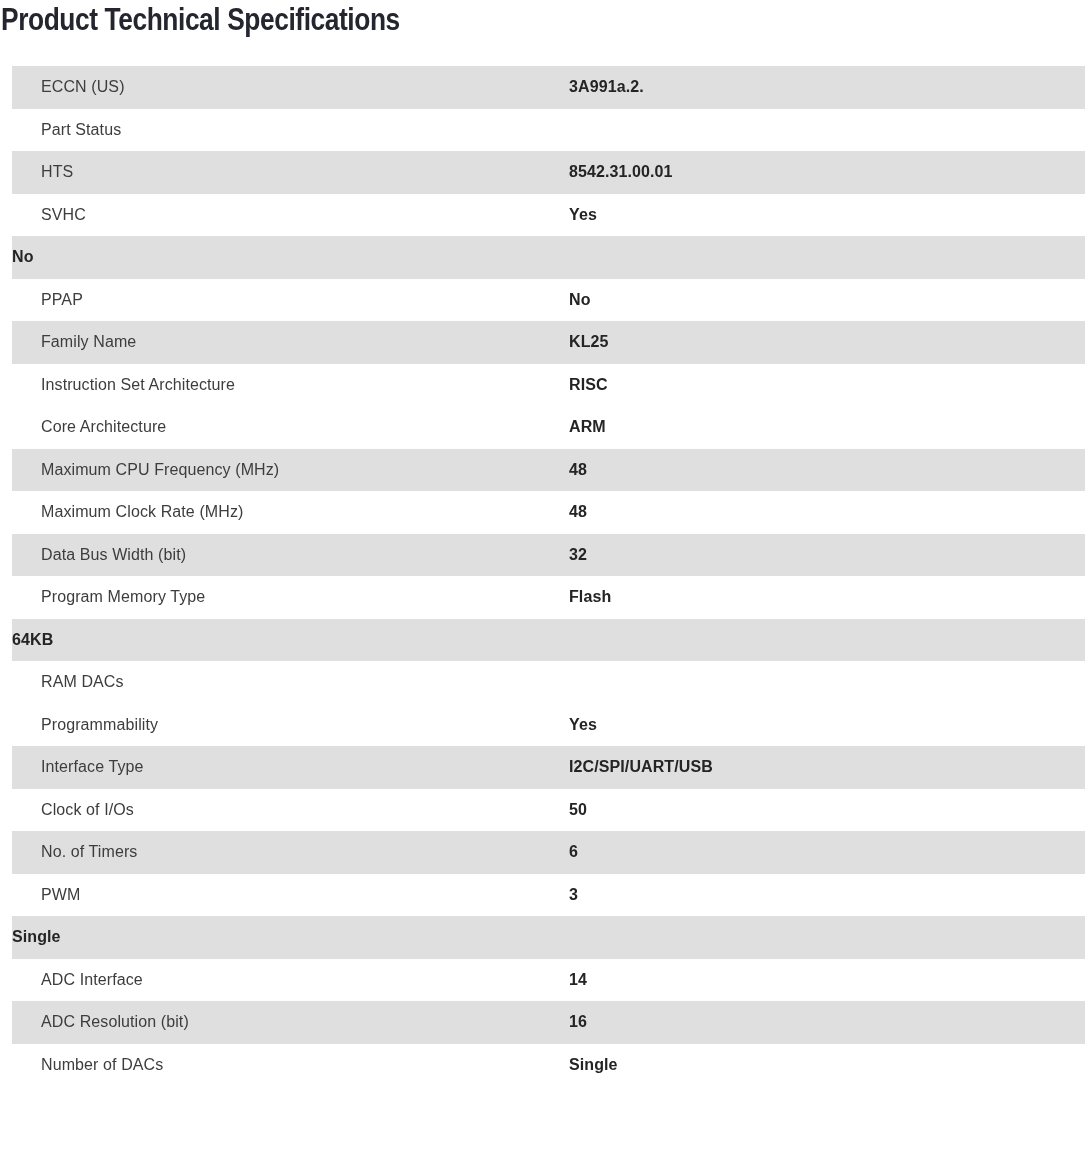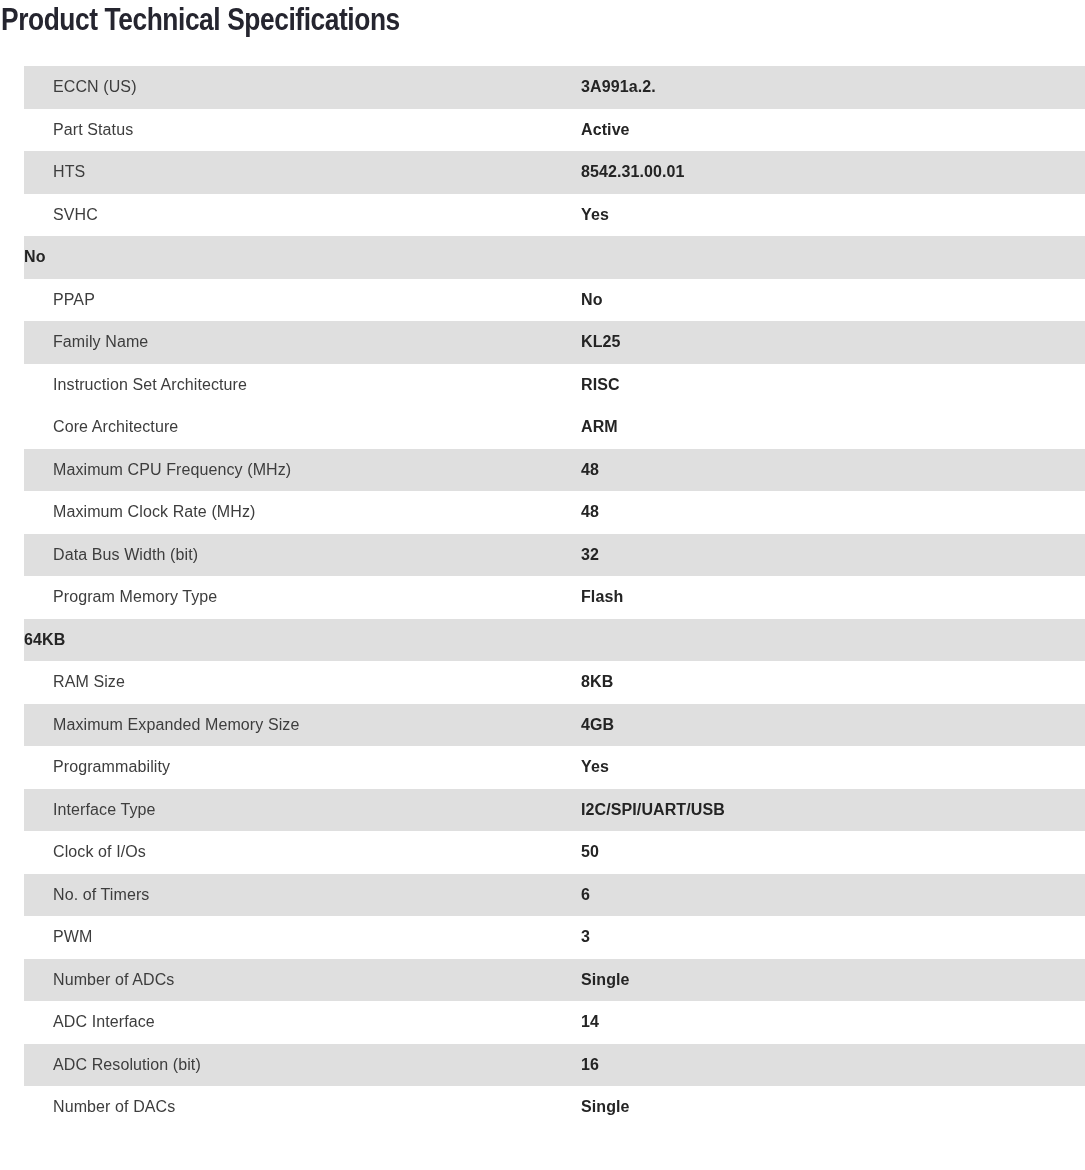--- a/index.html
+++ b/index.html
@@ -31,21 +31,21 @@
     font-weight: 700;
     letter-spacing: -0.5px;
     color: var(--title-color);
     white-space: nowrap;
     transform: scaleX(0.85);
     transform-origin: left center;
   }
   .spec-table {
     position: absolute;
     top: 66px;
-    left: 24px;
+    left: 12px;
     right: 0;
   }
   .spec-row {
     display: flex;
     align-items: center;
     height: 42.5px;
     background: var(--plain-bg);
   }
   .spec-row.stripe {
     background: var(--stripe-bg);
@@ -73,21 +73,20 @@
   <h1 class="page-title">Product Technical Specifications</h1>
 
   <section class="spec-table" id="spec-table">
   <div class="spec-row stripe">
     <div class="spec-label">ECCN (US)</div>
     <div class="spec-value">3A991a.2.</div>
   </div>
 
   <div class="spec-row">
     <div class="spec-label">Part Status</div>
-    <div class="spec-value">Active</div>
   </div>
 
   <div class="spec-row stripe">
     <div class="spec-label">HTS</div>
     <div class="spec-value">8542.31.00.01</div>
   </div>
 
   <div class="spec-row">
     <div class="spec-label">SVHC</div>
     <div class="spec-value">Yes</div>
@@ -136,28 +135,23 @@
   <div class="spec-row">
     <div class="spec-label">Program Memory Type</div>
     <div class="spec-value">Flash</div>
   </div>
 
   <div class="spec-row stripe">
     <div class="spec-value">64KB</div>
   </div>
 
   <div class="spec-row">
-    <div class="spec-label">RAM Size</div>
-    <div class="spec-value">8KB</div>
+    <div class="spec-label">RAM DACs</div>
   </div>
 
-  <div class="spec-row stripe">
-    <div class="spec-label">Maximum Expanded Memory Size</div>
-    <div class="spec-value">4GB</div>
-  </div>
 
   <div class="spec-row">
     <div class="spec-label">Programmability</div>
     <div class="spec-value">Yes</div>
   </div>
 
   <div class="spec-row stripe">
     <div class="spec-label">Interface Type</div>
     <div class="spec-value">I2C/SPI/UART/USB</div>
   </div>
@@ -171,21 +165,20 @@
     <div class="spec-label">No. of Timers</div>
     <div class="spec-value">6</div>
   </div>
 
   <div class="spec-row">
     <div class="spec-label">PWM</div>
     <div class="spec-value">3</div>
   </div>
 
   <div class="spec-row stripe">
-    <div class="spec-label">Number of ADCs</div>
     <div class="spec-value">Single</div>
   </div>
 
   <div class="spec-row">
     <div class="spec-label">ADC Interface</div>
     <div class="spec-value">14</div>
   </div>
 
   <div class="spec-row stripe">
     <div class="spec-label">ADC Resolution (bit)</div>

